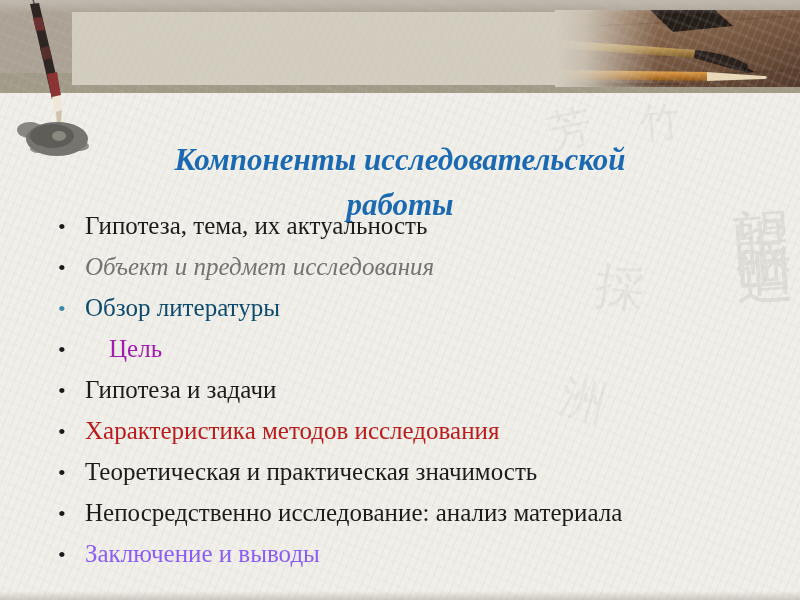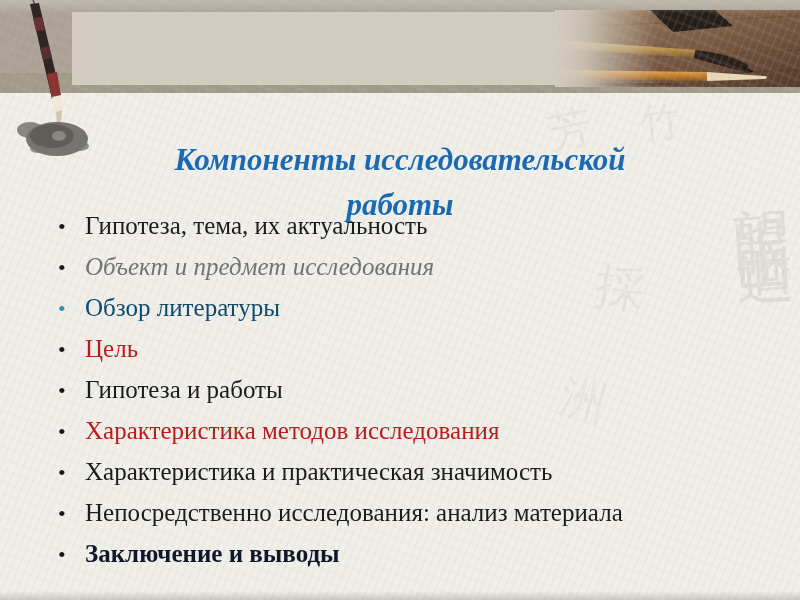--- a/index.html
+++ b/index.html
@@ -135,38 +135,38 @@
       <li>
       <span class="marker" style="color: rgb(26, 26, 26);">•</span>
       <span class="btext" style="color: #737373; font-style: italic;">Объект и предмет исследования</span>
     </li>
       <li>
       <span class="marker" style="color: rgb(61, 137, 171);">•</span>
       <span class="btext" style="color: #0c4a6e;">Обзор литературы</span>
     </li>
       <li>
       <span class="marker" style="color: rgb(26, 26, 26);">•</span>
-      <span class="btext" style="color: #b91c1c;">Цель</span>
+      <span class="btext" style="color: #a21caf; margin-left: 24px;">Цель</span>
     </li>
       <li>
       <span class="marker" style="color: rgb(26, 26, 26);">•</span>
-      <span class="btext" style="color: rgb(28, 28, 28);">Гипотеза и работы</span>
+      <span class="btext" style="color: rgb(28, 28, 28);">Гипотеза и задачи</span>
     </li>
       <li>
       <span class="marker" style="color: rgb(26, 26, 26);">•</span>
       <span class="btext" style="color: #b91c1c;">Характеристика методов исследования</span>
     </li>
       <li>
       <span class="marker" style="color: rgb(26, 26, 26);">•</span>
-      <span class="btext" style="color: rgb(28, 28, 28);">Характеристика и практическая значимость</span>
+      <span class="btext" style="color: rgb(28, 28, 28);">Теоретическая и практическая значимость</span>
     </li>
       <li>
       <span class="marker" style="color: rgb(26, 26, 26);">•</span>
-      <span class="btext" style="color: rgb(28, 28, 28);">Непосредственно исследования: анализ материала</span>
+      <span class="btext" style="color: rgb(28, 28, 28);">Непосредственно исследование: анализ материала</span>
     </li>
       <li>
       <span class="marker" style="color: rgb(26, 26, 26);">•</span>
-      <span class="btext" style="color: #0f172a; font-weight: bold;">Заключение и выводы</span>
+      <span class="btext" style="color: #8b5cf6;">Заключение и выводы</span>
     </li>
     </ul>
 
   <div class="bottom-shade"></div>
 </div>
 
 </body></html>

